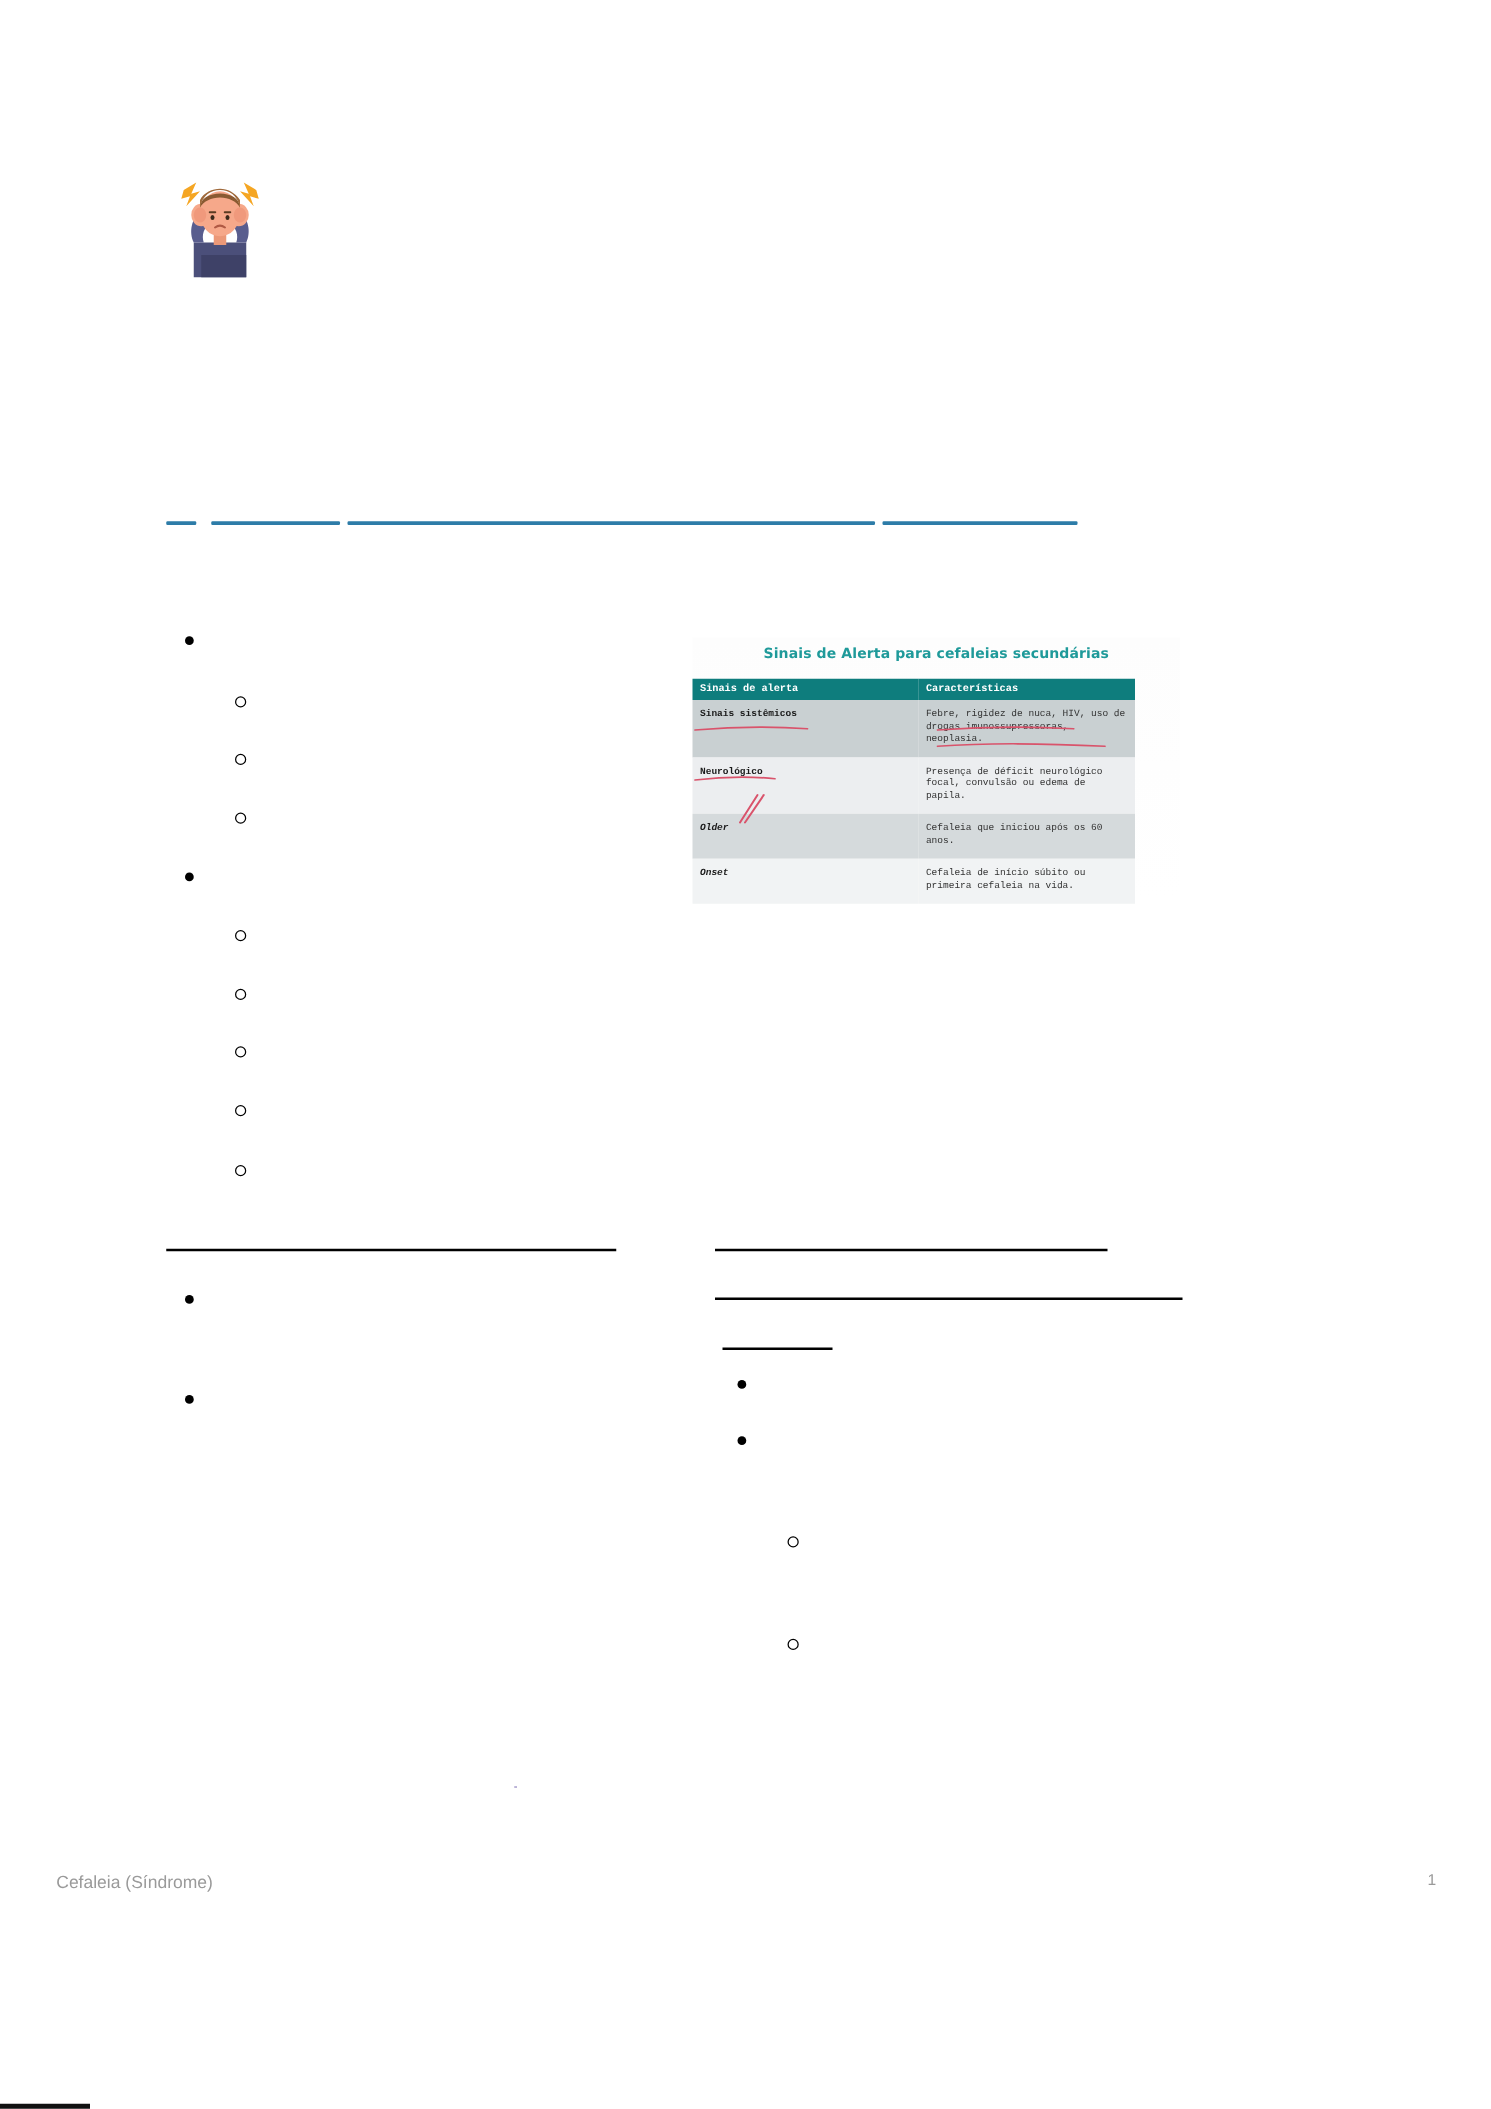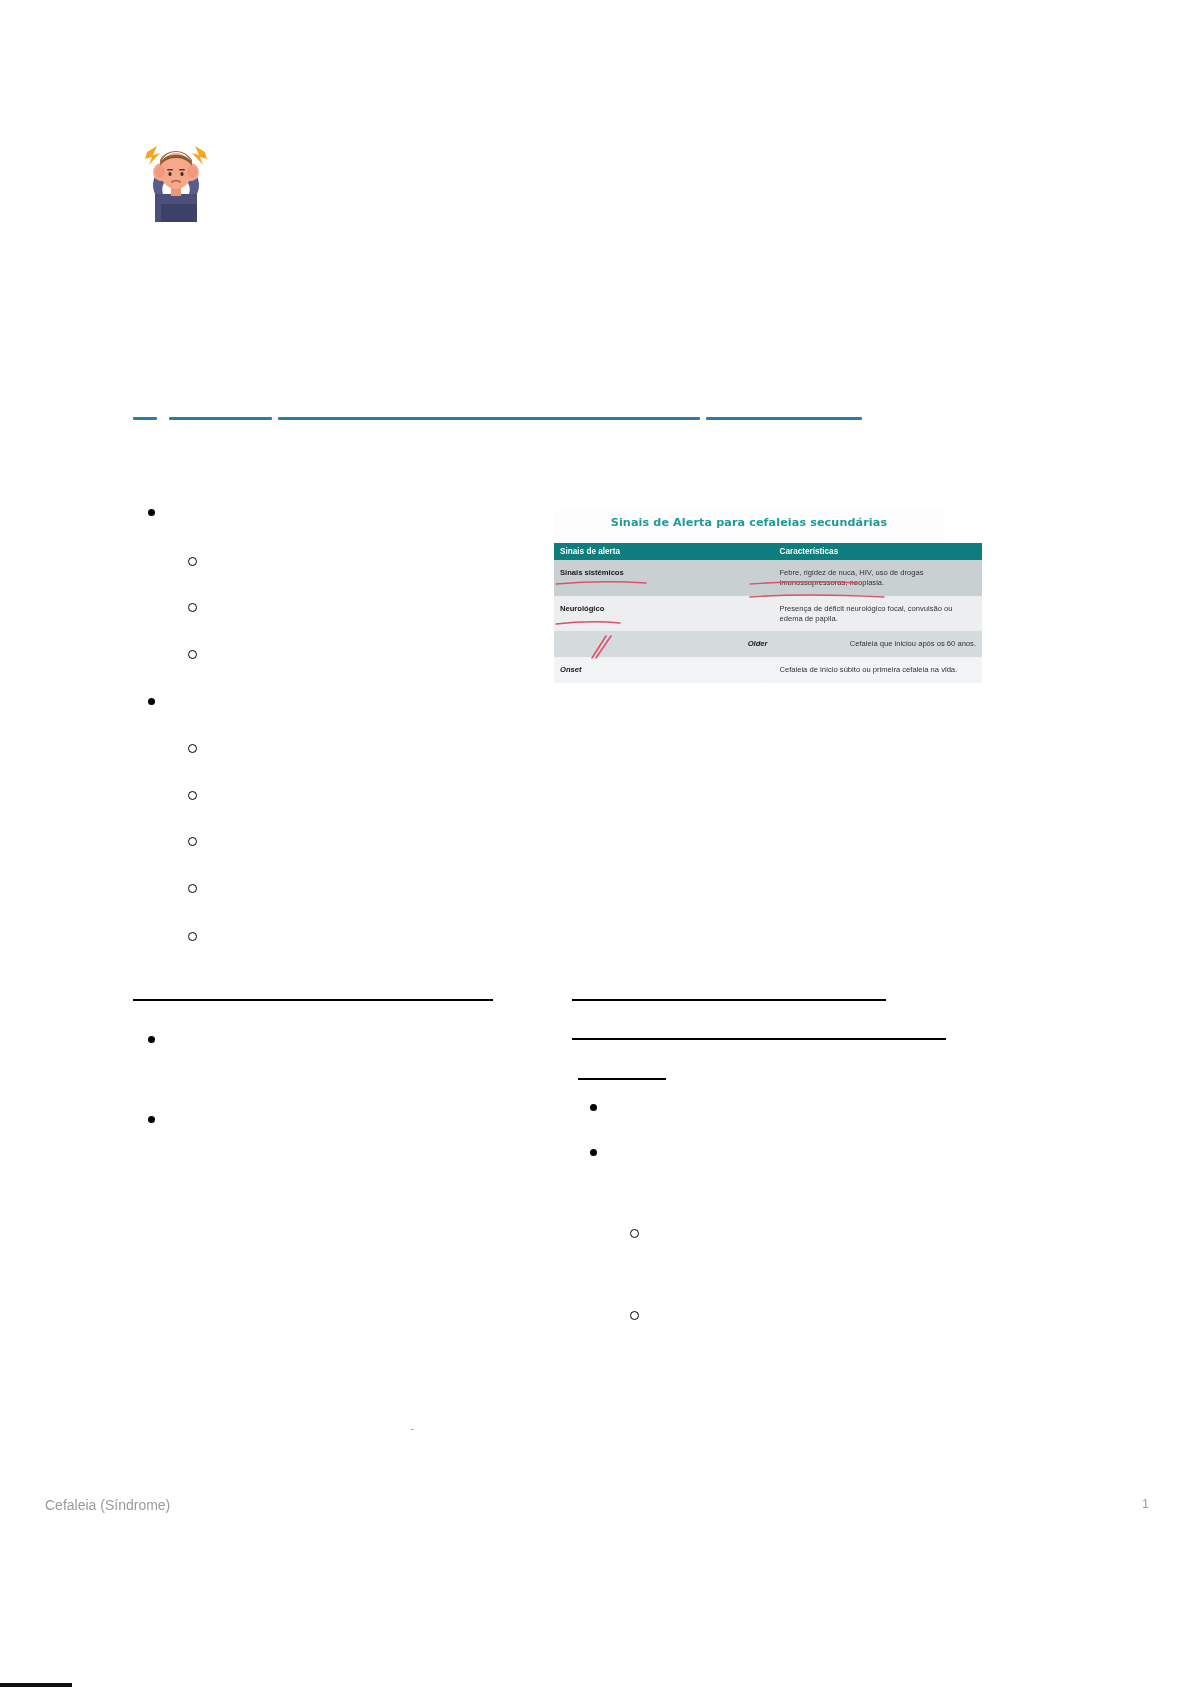--- a/index.html
+++ b/index.html
@@ -18,30 +18,30 @@
 
   
   .bullet{position:absolute;width:7px;height:7px;border-radius:50%;background:#000;}
   .bullet.l2{width:7px;height:7px;background:transparent;border:1.4px solid #000;border-radius:50%;}
 
   
   .figure{position:absolute;left:554px;top:510px;width:390px;height:209px;
           background:linear-gradient(180deg,#fdfdfd 0%,#ffffff 100%);}
   .fig-title{font-size:11.2px;font-weight:bold;color:#1f9a9a;text-align:center;
              letter-spacing:.1px;padding-top:6px;font-family:"DejaVu Sans",sans-serif;}
-  .fig-table{position:absolute;left:0;top:33px;width:428px;border-collapse:collapse;
-             font-family:Liberation Sans, sans-serif;}
+  .fig-table{position:absolute;left:0;top:33px;width:354px;border-collapse:collapse;
+             font-family:Liberation Mono, monospace;}
   .fig-table th{background:#0e7d7d;color:#fff;font-size:8.2px;font-weight:bold;
                 text-align:left;padding:4px 6px;vertical-align:middle;}
   .fig-table td{font-size:7.6px;color:#333;padding:8px 6px;vertical-align:top;line-height:1.3;}
   .fig-table td.lbl{font-weight:bold;color:#1a1a1a;white-space:nowrap;}
   .fig-table td.lbl.ital{font-style:italic;}
   .fig-table tr.rA td{background:#c9d0d2;}
   .fig-table tr.rB td{background:#eceef0;}
-  .fig-table tr.rC td{background:#d5dadc;text-align:right;}
+  .fig-table tr.rC td{background:#d5dadc;}
   .fig-table tr.rD td{background:#f1f3f4;}
   .fig-table tr.rE td{background:#d9dee0;}
   .fig-table col.c1{width:200px;}
   .fig-table col.c2{width:190px;}
 
   
   .redmark{position:absolute;pointer-events:none;}
 
   
   .footer{position:absolute;left:0;right:0;top:1497px;height:22px;}

